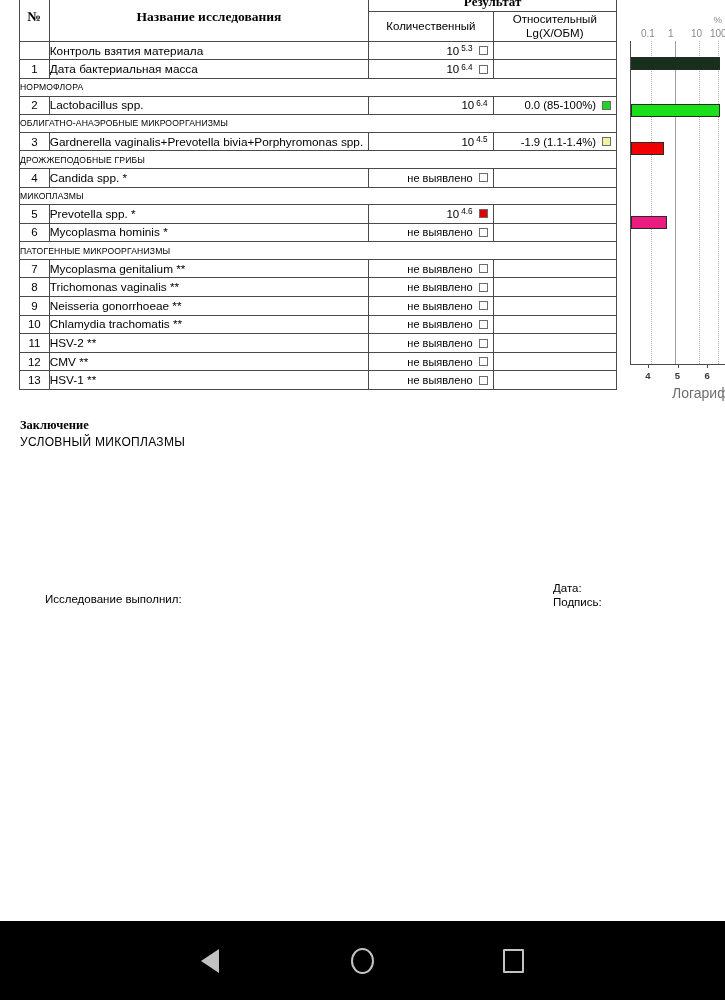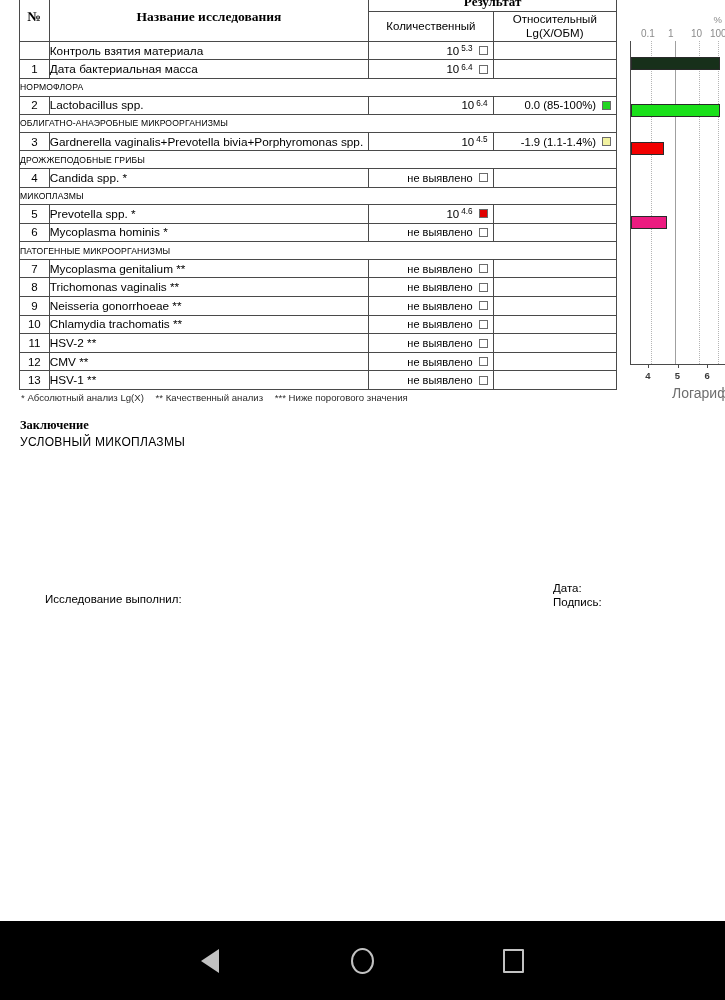--- a/index.html
+++ b/index.html
@@ -541,25 +541,20 @@
         <div class="axis-tick" style="left: 77.1875px;"></div>
       </div>
     <div id="axis-nums">
         <div class="axis-num" style="left: 25.8125px; top: 378px;">4</div>
         <div class="axis-num" style="left: 55.5px; top: 378px;">5</div>
         <div class="axis-num" style="left: 85.1875px; top: 378px;">6</div>
       </div>
     <div id="axis-caption">Логарифмическая ш</div>
   </div>
 
-  <div id="footnotes">
-    <span>*  Абсолютный анализ Lg(X)</span>
-    <span>**  Качественный анализ</span>
-    <span>***  Ниже порогового значения</span>
-  </div>
 
   <div id="concl-title">Заключение</div>
   <div id="concl-line1">УСЛОВНЫЙ МИКОПЛАЗМЫ</div>
 
   <div id="sig-performer">Исследование выполнил:</div>
   <div id="sig-date">Дата:</div>
   <div id="sig-sign">Подпись:</div>
 
 </div>
 

